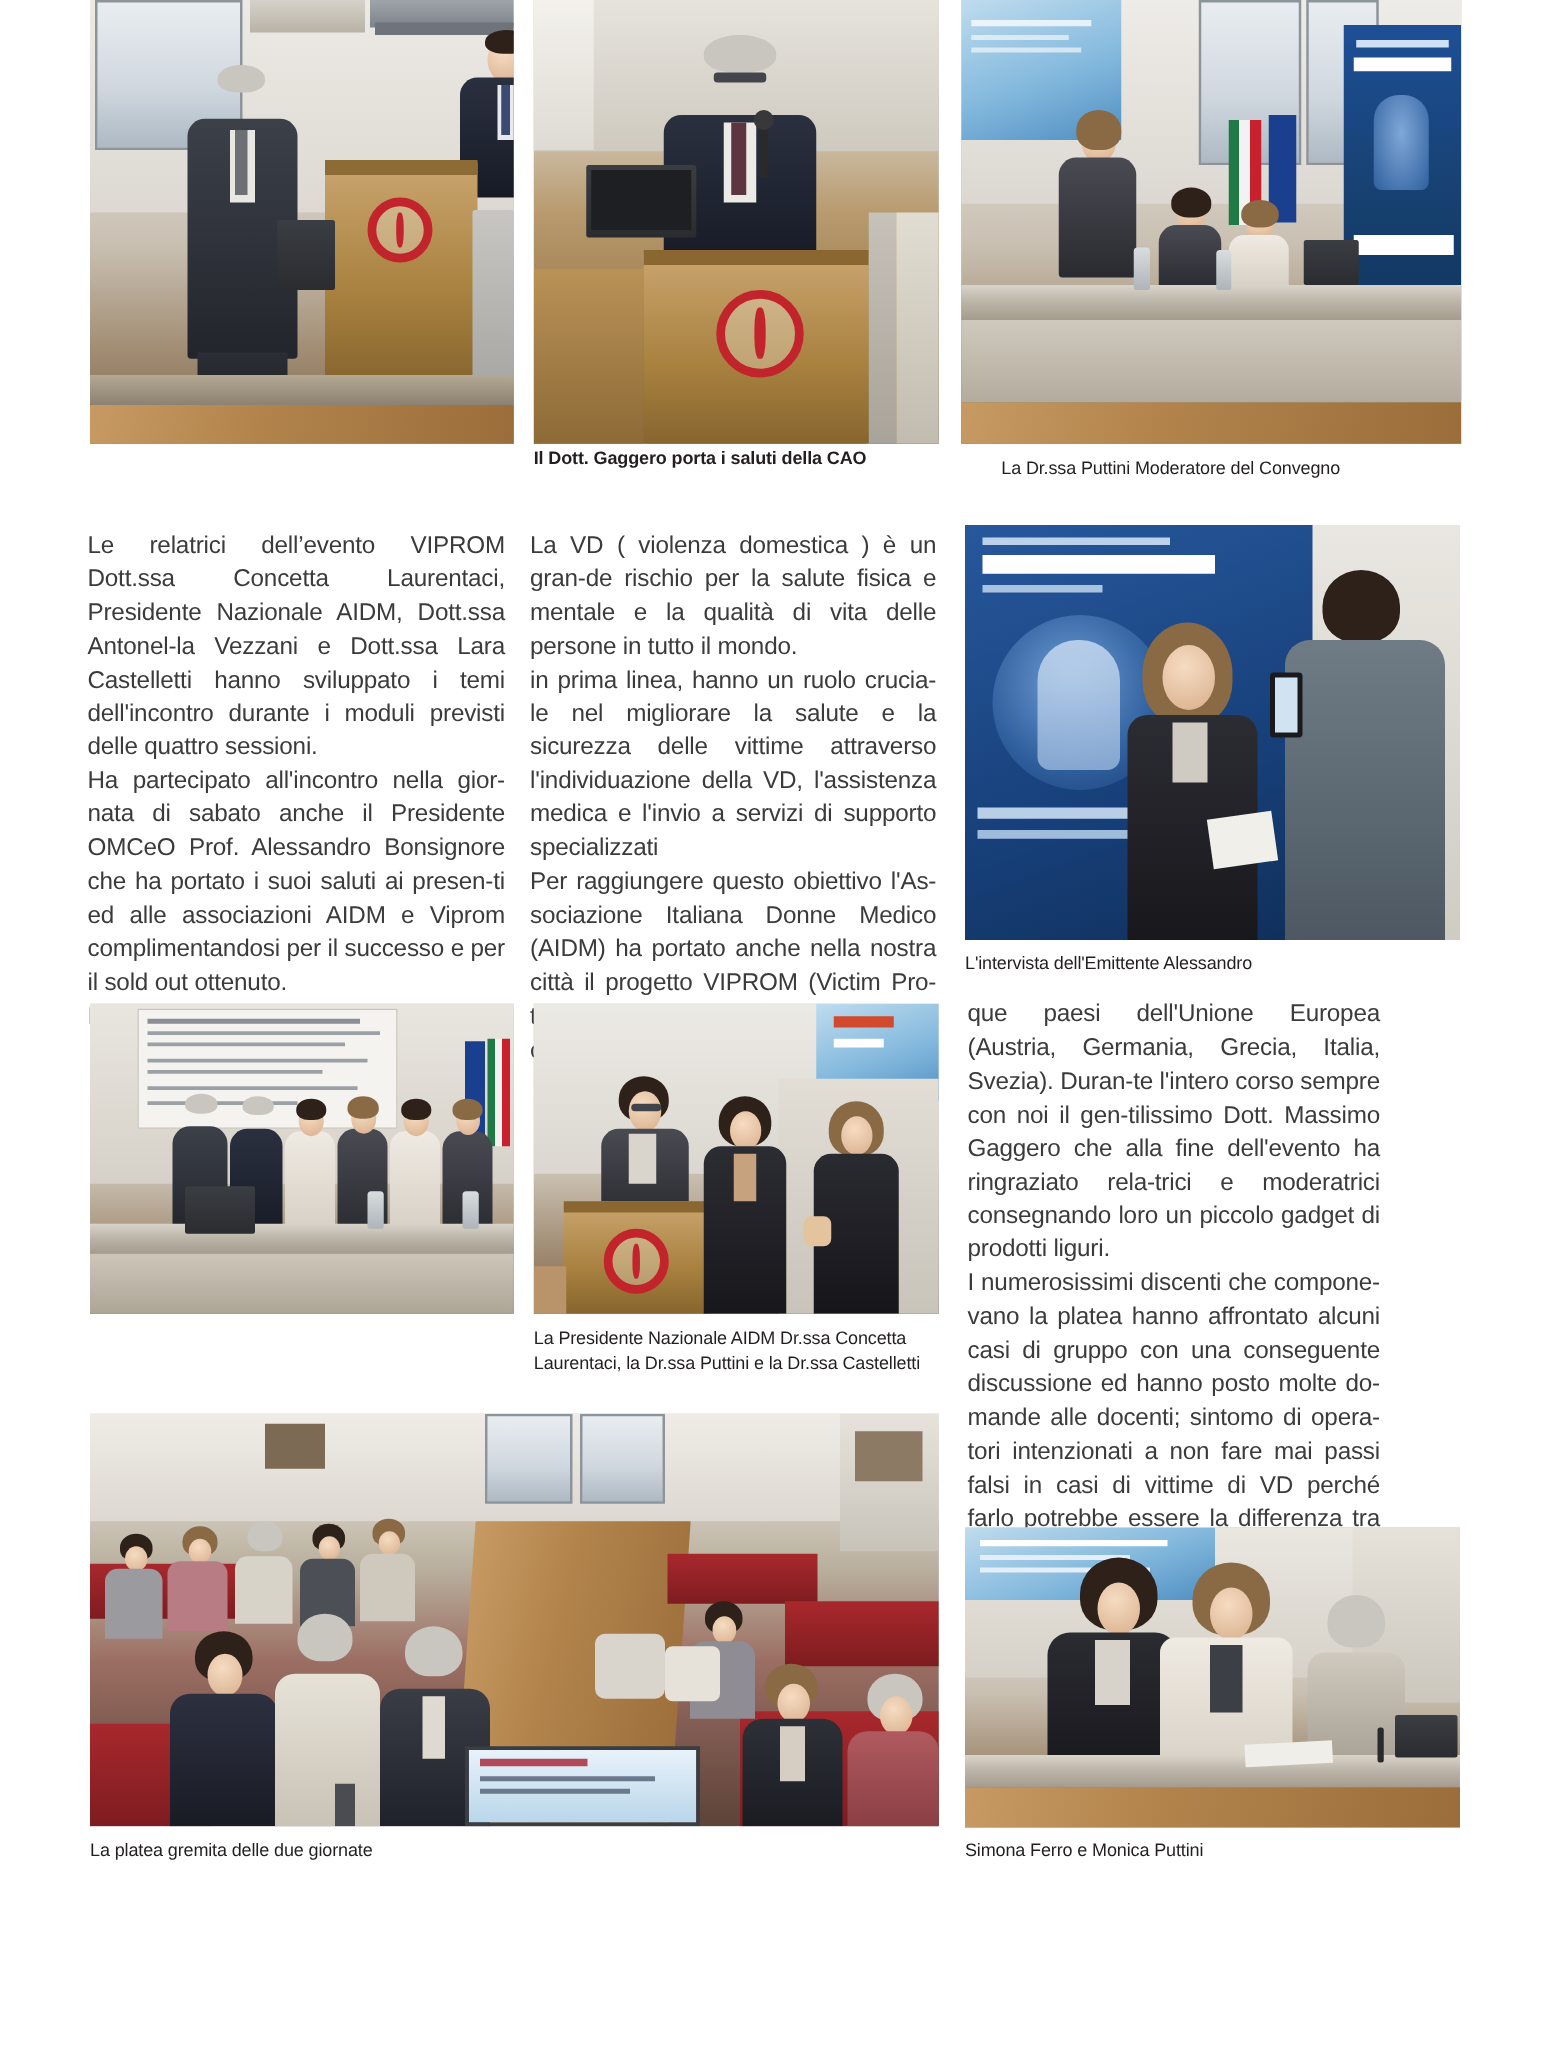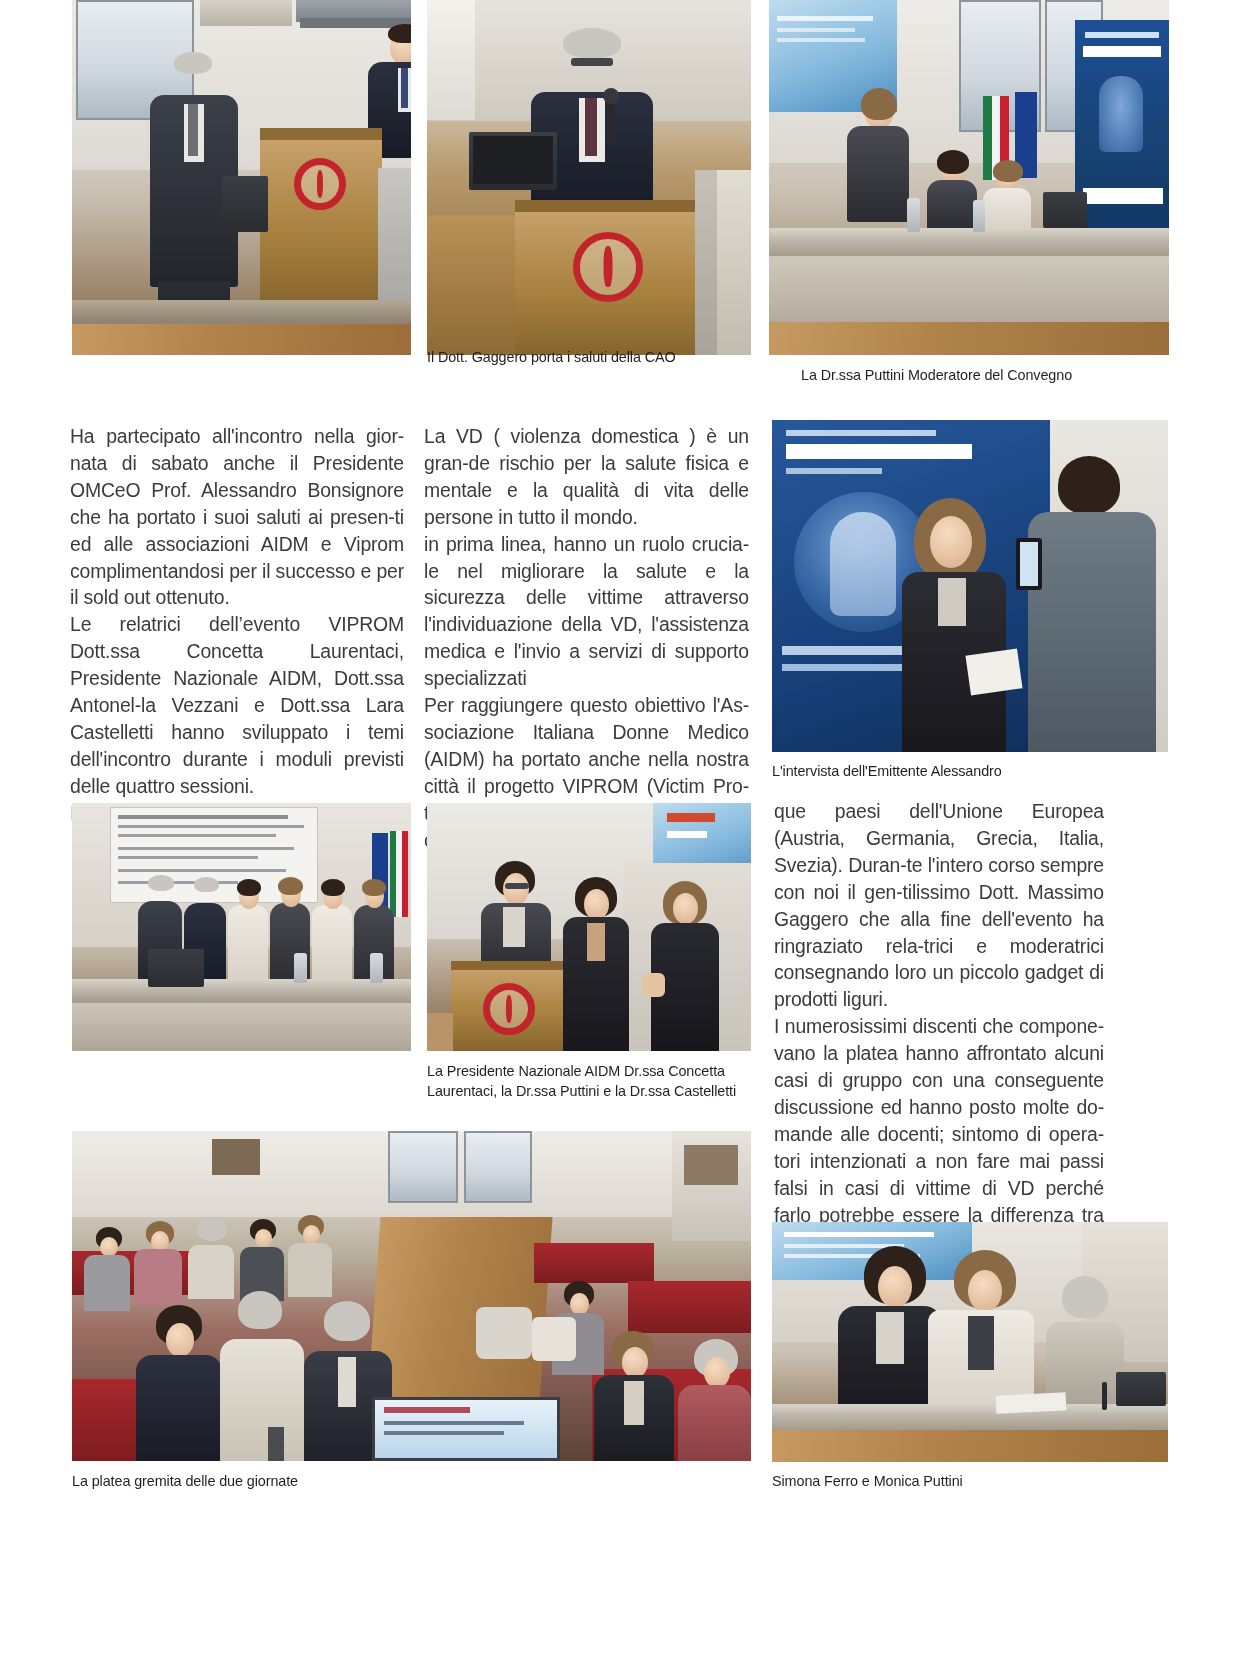--- a/index.html
+++ b/index.html
@@ -243,21 +243,21 @@
 
       <div class="fig podium" style="left:88px;top:200px;width:180px;height:155px;"></div>
       <div class="fig" style="left:88px;top:200px;width:180px;height:12px;background:#8a6731;"></div>
       <div class="logo-mark" style="left:146px;top:232px;width:70px;height:70px;"></div>
 
       <div class="fig" style="left:268px;top:170px;width:22px;height:185px;background:linear-gradient(180deg,#c6c2b9,#a9a49a);"></div>
       <div class="fig" style="left:290px;top:170px;width:34px;height:185px;background:linear-gradient(180deg,#e2ddd2,#c2bcb0);"></div>
       <div class="fig" style="left:0;top:215px;width:88px;height:140px;background:linear-gradient(180deg,#b99257,#8d6a36);"></div>
     </div>
   </div>
-  <div class="caption" style="left:427px; top:348px; width:330px;">Il Dott. Gaggero porta i saluti della CAO</div>
+  <div class="caption" style="left:427px; top:358px; width:330px;font-weight:bold;">Il Dott. Gaggero porta i saluti della CAO</div>
 
   <div class="photo" style="left:769px; top:0px; width:400px; height:355px;">
     <div class="ph-inner scene-hall">
       <div class="fig" style="left:0;top:0;width:100%;height:46%;background:linear-gradient(180deg,#eeece8 0%,#dcd8d1 100%);"></div>
 
       <div class="fig screen-blue" style="left:0;top:0;width:128px;height:112px;"></div>
       <div class="fig" style="left:8px;top:16px;width:96px;height:5px;background:rgba(255,255,255,.75);"></div>
       <div class="fig" style="left:8px;top:28px;width:78px;height:4px;background:rgba(255,255,255,.6);"></div>
       <div class="fig" style="left:8px;top:38px;width:88px;height:4px;background:rgba(255,255,255,.6);"></div>
 
@@ -291,22 +291,22 @@
       <div class="fig" style="left:0;top:256px;width:400px;height:66px;background:linear-gradient(180deg,#cfc9bd 0%,#b3ac9e 100%);"></div>
       <div class="fig bottle" style="left:138px;top:198px;width:13px;height:34px;"></div>
       <div class="fig bottle" style="left:204px;top:200px;width:12px;height:32px;"></div>
       <div class="fig laptop" style="left:274px;top:192px;width:44px;height:36px;"></div>
       <div class="fig floor-wood" style="left:0;top:322px;width:400px;height:33px;"></div>
     </div>
   </div>
   <div class="caption" style="left:801px; top:366px; width:360px;">La Dr.ssa Puttini Moderatore del Convegno</div>
 
   <div class="col" style="left:70px; top:423px; width:334px;">
+    <p>Le relatrici dell’evento VIPROM Dott.ssa Concetta Laurentaci, Presidente Nazionale AIDM, Dott.ssa Antonel-la Vezzani e Dott.ssa Lara Castelletti hanno sviluppato i temi dell'incontro durante i moduli previsti delle quattro sessioni.</p>
     <p>Ha partecipato all'incontro nella gior-nata di sabato anche il Presidente OMCeO Prof. Alessandro Bonsignore che ha portato i suoi saluti ai presen-ti ed alle associazioni AIDM e Viprom complimentandosi per il successo e per il sold out ottenuto.</p>
-    <p>Le relatrici dell’evento VIPROM Dott.ssa Concetta Laurentaci, Presidente Nazionale AIDM, Dott.ssa Antonel-la Vezzani e Dott.ssa Lara Castelletti hanno sviluppato i temi dell'incontro durante i moduli previsti delle quattro sessioni.</p>
     <p class="last">I professionisti sanitari, quali operatori</p>
   </div>
 
   <div class="col" style="left:424px; top:423px; width:325px;">
     <p>La VD ( violenza domestica ) è un gran-de rischio per la salute fisica e mentale e la qualità di vita delle persone in tutto il mondo.</p>
     <p>in prima linea, hanno un ruolo crucia-le nel migliorare la salute e la sicurezza delle vittime attraverso l'individuazione della VD, l'assistenza medica e l'invio a servizi di supporto specializzati</p>
     <p>Per raggiungere questo obiettivo l'As-sociazione Italiana Donne Medico (AIDM) ha portato anche nella nostra città il progetto VIPROM  (Victim Pro-tection in Medicine) realizzato da un consorzio formato da partner di cin-</p>
   </div>
 
   <div class="photo" style="left:772px; top:420px; width:396px; height:332px;">

